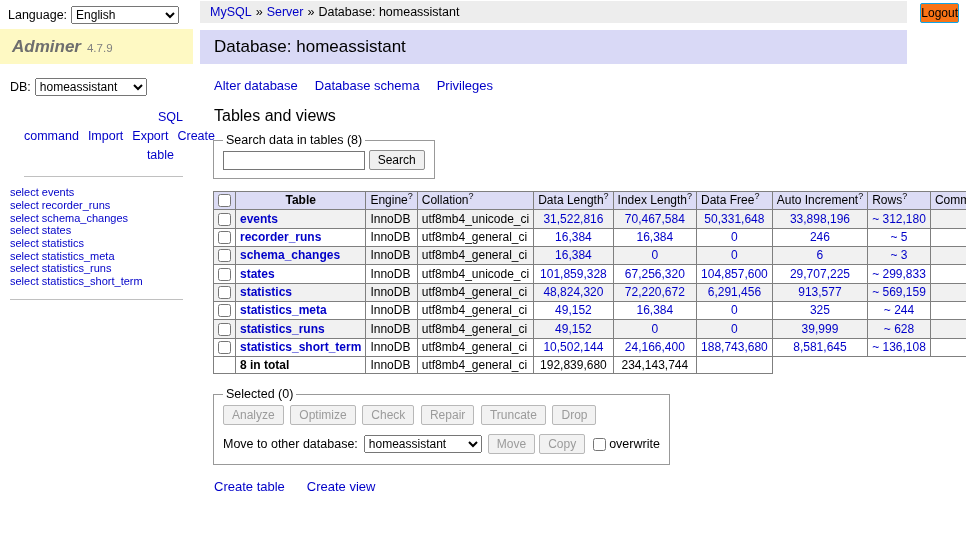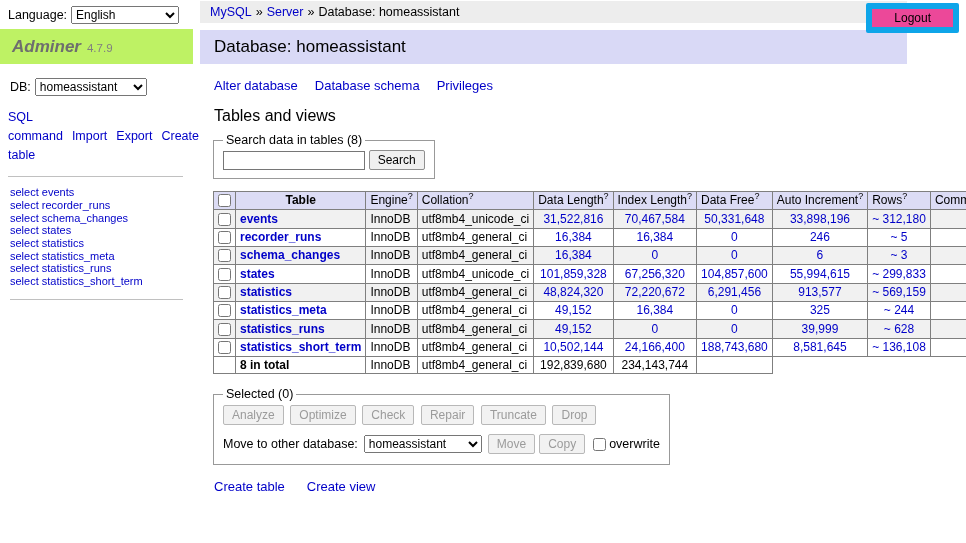--- a/index.html
+++ b/index.html
@@ -6,36 +6,36 @@
   html, body { margin: 0; padding: 0; background: #fff; }
   body { font-family: "Liberation Sans", "DejaVu Sans", sans-serif; font-size: 13px; color: #000; }
   .layout { position: relative; width: 966px; height: 496px; display: flex; overflow: hidden; background: #fff; }
 
   a { color: #0000c8; text-decoration: none; cursor: pointer; }
 
   
   .sidebar { width: 193px; flex: 0 0 193px; }
   .lang-row { padding: 6px 0 0 8px; font-size: 12.5px; height: 29px; }
   .lang-row select { font-size: 12px; width: 108px; margin-left: 4px; }
-  .logo { margin: 0; background: #bef264; height: 35px; padding: 0 0 0 12px; display: flex; align-items: center; }
+  .logo { margin: 0; background: #fef9c3; height: 35px; padding: 0 0 0 12px; display: flex; align-items: center; }
   .logo .app-name { font-style: italic; font-weight: bold; font-size: 17px; color: #6e6e6e; }
   .logo .version { font-style: normal; font-weight: normal; font-size: 11.5px; color: #808080; margin-left: 6px; padding-top: 3px; }
   .db-row { margin: 14px 0 0 10px; font-size: 12.5px; }
   .db-row select { font-size: 12px; width: 112px; margin-left: 4px; }
-  .sidebar-actions { margin: 12px 10px 0 8px; padding-bottom: 12px; border-bottom: 1px solid #c0c0c0; font-size: 12.5px; line-height: 1.5; }
+  .sidebar-actions { margin: 12px 10px 0 24px; padding-bottom: 12px; border-bottom: 1px solid #c0c0c0; font-size: 12.5px; line-height: 1.5; text-align: right; }
   .sidebar-actions a { margin-right: 9px; }
   .table-links { margin: 9px 10px 0 10px; padding-bottom: 11px; border-bottom: 1px solid #c0c0c0; }
   .table-links a { display: block; font-size: 11px; line-height: 12.7px; }
 
   
   .main { flex: 1; margin-left: 7px; position: relative; }
   .breadcrumb { margin-top: 1px; width: 707px; height: 22px; background: #ededed; font-size: 12.5px; padding: 4px 0 0 10px; }
   .breadcrumb .sep { color: #000; margin: 0 4px; }
   .logout-btn { position: absolute; top: 3px; right: 7px; font-size: 12px; font-family: inherit;
-    padding: 2px 22px; background: #ec4899; border: 6px solid #0ea5e9; border-radius: 2px; cursor: pointer; }
+    padding: 2px 0; background: #f97316; border: 1px solid #0ea5e9; border-radius: 2px; cursor: pointer; }
   .page-title { margin: 7px 0 0 0; width: 707px; height: 34px; line-height: 34px; background: #d9d9f6;
     font-size: 17px; font-weight: normal; padding-left: 14px; }
   .main-links { margin: 14px 0 0 14px; font-size: 13px; }
   .main-links a { margin-right: 17px; }
   h3 { font-size: 16px; font-weight: normal; margin: 14px 0 0 14px; }
 
   fieldset { display: inline-block; border: 1px solid #999; margin: 8px 0 0 13px; padding: 3px 9px 8px 9px; }
   legend { font-size: 12.5px; padding: 0 3px; }
   .search-input { width: 142px; height: 19px; border: 1px solid #767676; font-size: 12px; padding: 1px 3px; font-family: inherit; }
   .btn { font-size: 12px; font-family: inherit; padding: 2px 8px; background: #f0f0f0;
@@ -188,21 +188,21 @@
       </tr>
 
       <tr>
         <td class="chk"><input type="checkbox" style=""></td>
         <td><a href="#" class="tbl-link">states</a></td>
         <td>InnoDB</td>
         <td>utf8mb4_unicode_ci</td>
         <td class="num"><a href="#">101,859,328</a></td>
         <td class="num"><a href="#">67,256,320</a></td>
         <td class="num"><a href="#">104,857,600</a></td>
-        <td class="num"><a href="#">55,994,615</a></td>
+        <td class="num"><a href="#">29,707,225</a></td>
         <td class="num"><a href="#">~ 299,833</a></td>
         <td></td>
       </tr>
 
       <tr>
         <td class="chk"><input type="checkbox" style=""></td>
         <td><a href="#" class="tbl-link">statistics</a></td>
         <td>InnoDB</td>
         <td>utf8mb4_general_ci</td>
         <td class="num"><a href="#">48,824,320</a></td>

